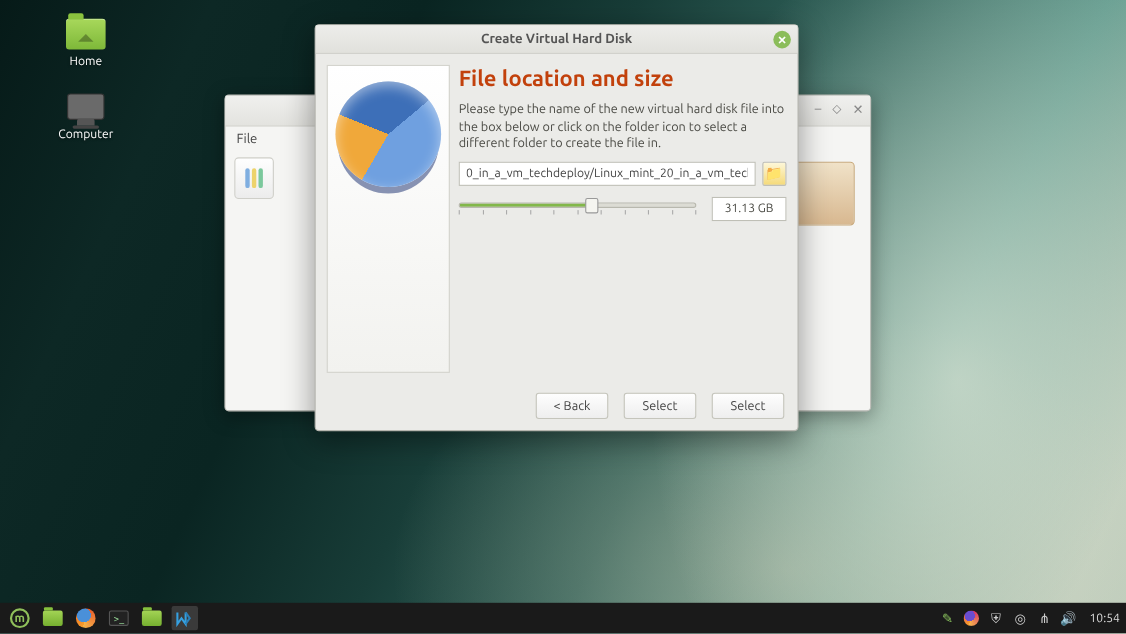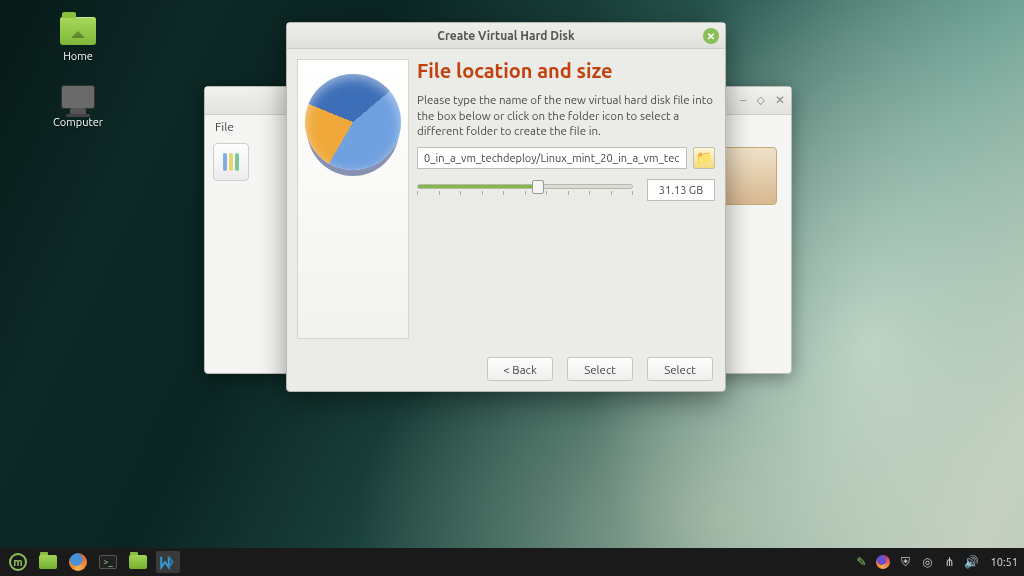--- a/index.html
+++ b/index.html
@@ -196,15 +196,15 @@
   </div>
   <div class="tb-right">
     <div class="tray-ic" style="color:#8ec960;">✎</div>
     <div class="tray-ic">
         <div class="firefox-tray"></div>
       </div>
     <div class="tray-ic">⛨</div>
     <div class="tray-ic">◎</div>
     <div class="tray-ic">⋔</div>
     <div class="tray-ic">🔊</div>
-    <span style="margin-left:4px;">10:51</span>
+    <span style="margin-left:4px;">10:54</span>
   </div>
 </div>
 
 </body></html>

